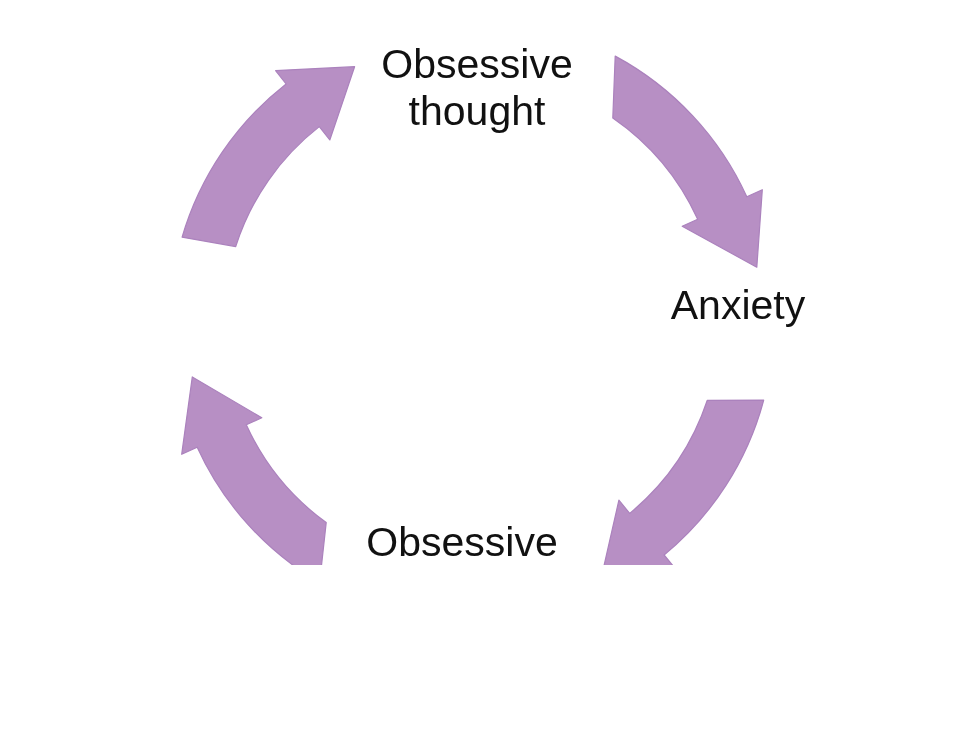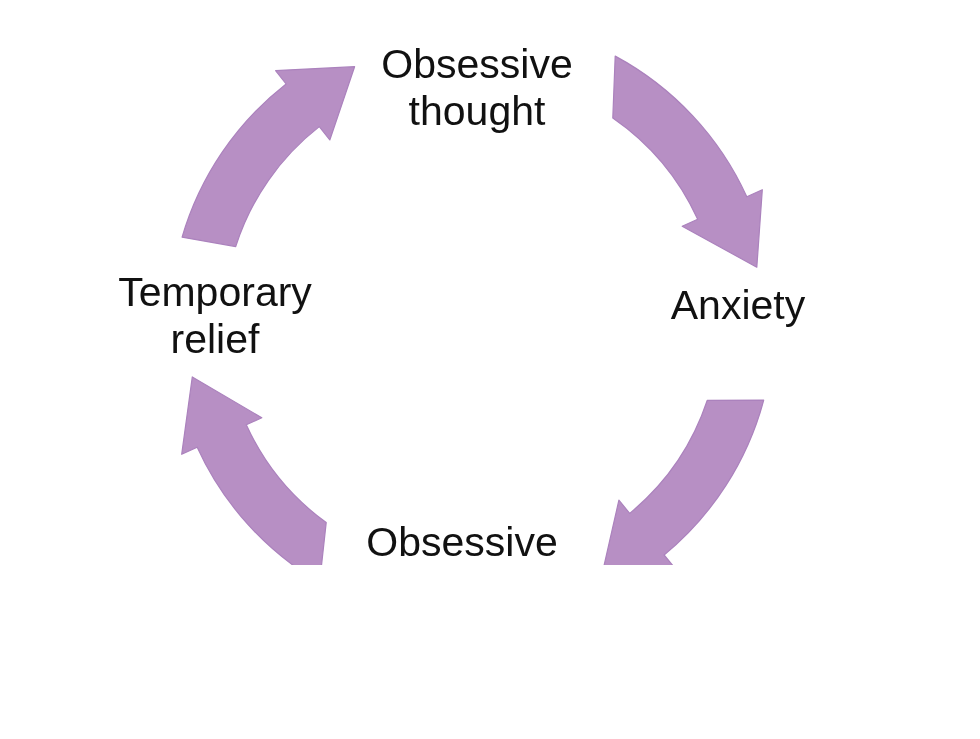--- a/index.html
+++ b/index.html
@@ -50,16 +50,14 @@
   </svg>
 
   <div class="node-label node-obsessive">Obsessive
 thought</div>
 
   <div class="node-label node-anxiety">Anxiety</div>
 
   <div class="node-label node-compulsive">Obsessive
 behaviour</div>
 
-  <div class="node-label node-relief">Temporary
-relief</div>
 
 </div>
 
 </body></html>

